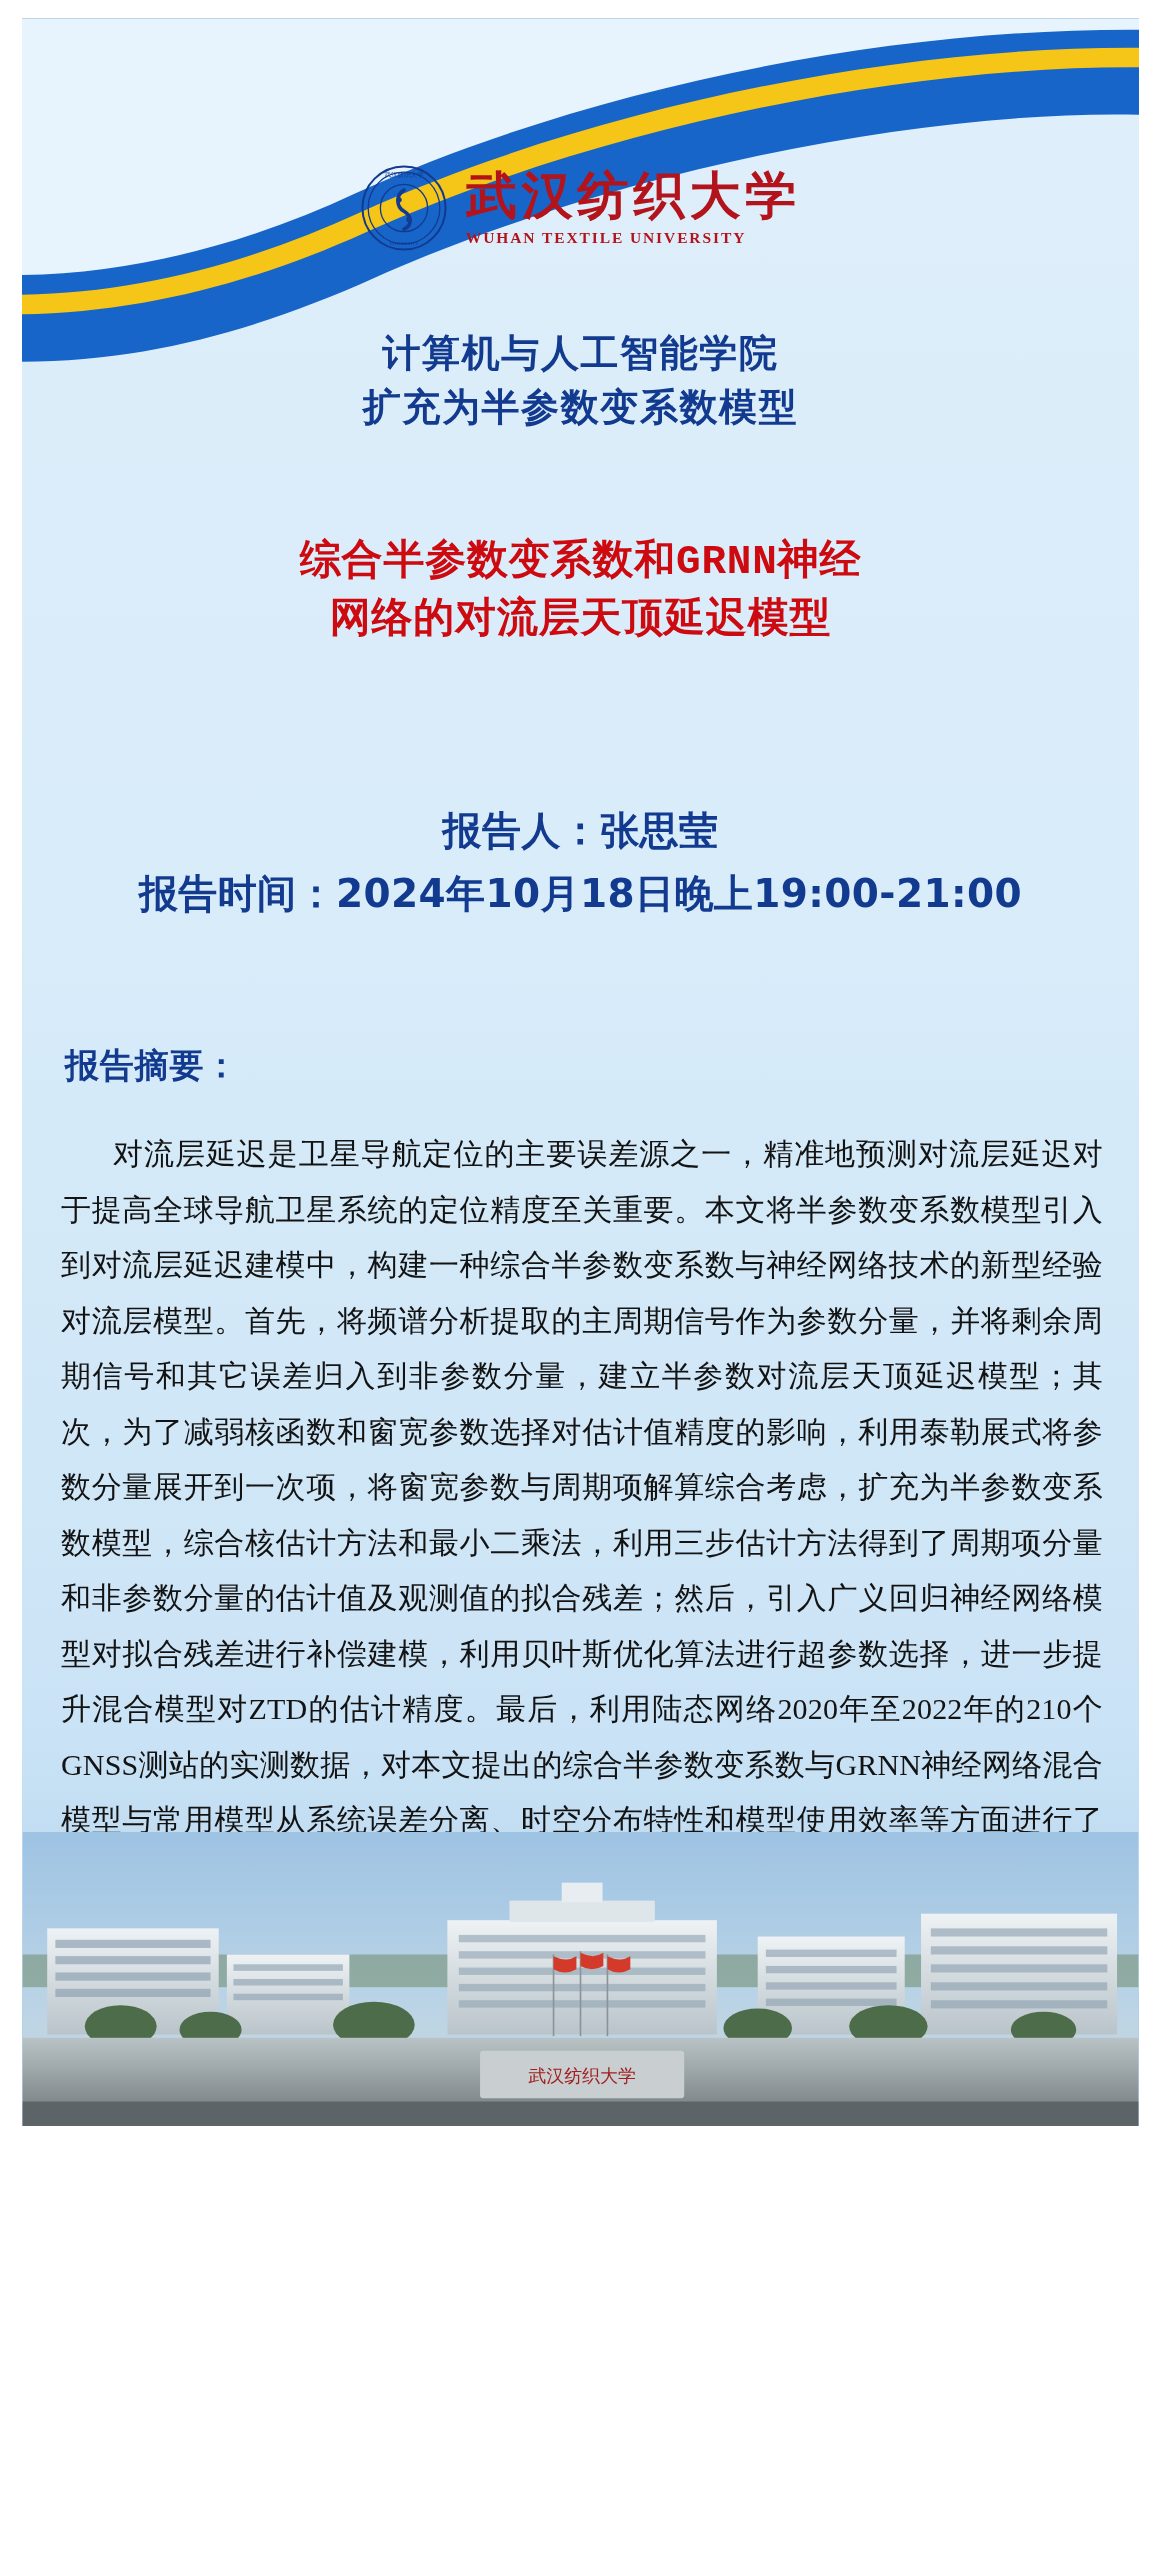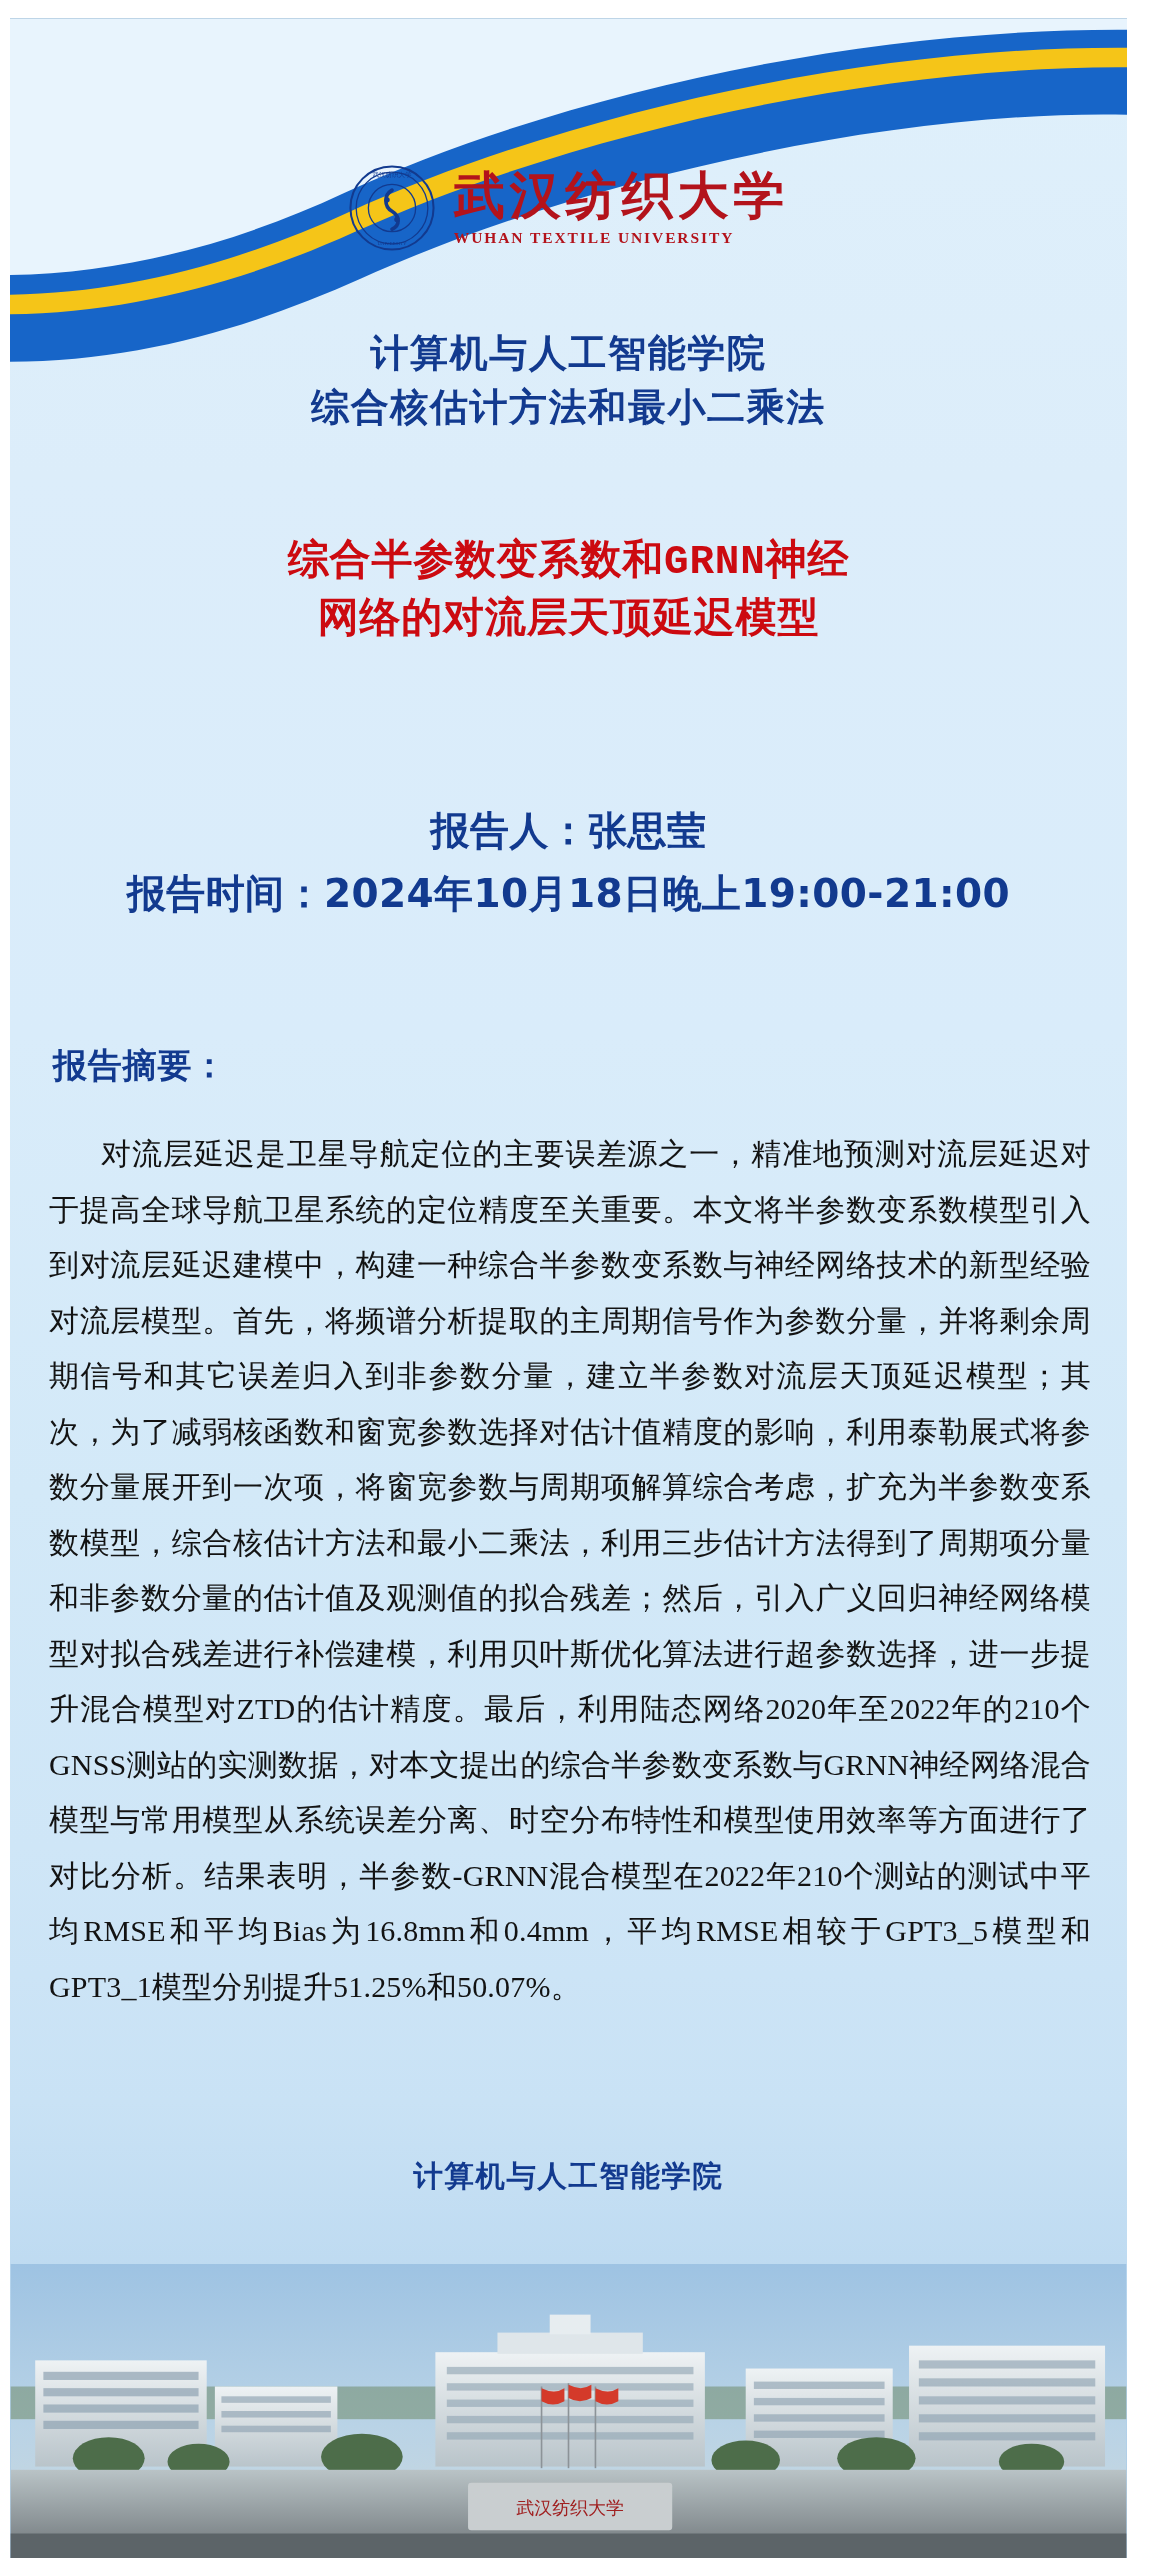--- a/index.html
+++ b/index.html
@@ -13,24 +13,24 @@
   .poster {
     position: relative;
     width: 1153px;
     height: 2576px;
     overflow: hidden;
     background: #ffffff;
   }
   
   .frame {
     position: absolute;
-    left: 10px;
+    left: 22px;
     top: 18px;
     width: 1117px;
-    height: 2540px;
+    height: 2108px;
     overflow: hidden;
     background: linear-gradient(180deg,
         #dff0fb 0%,
         #dcedfa 18%,
         #d9ecfa 40%,
         #d3e9f8 58%,
         #cfe6f7 72%,
         #c9e2f5 82%,
         #bcd9f0 90%,
         #a9cbe8 97%,
@@ -215,21 +215,21 @@
         <text x="54" y="100" text-anchor="middle" font-family="Liberation Serif, serif" font-size="6" fill="#123a8f">UNIVERSITY</text>
       </svg>
       <div class="logo-text">
         <div class="logo-cn">武汉纺织大学</div>
         <div class="logo-en">WUHAN TEXTILE UNIVERSITY</div>
       </div>
     </div>
 
     <div class="org-block">
       <div class="org-line">计算机与人工智能学院</div>
-      <div class="org-line">综合核估计方法和最小二乘法</div>
+      <div class="org-line">扩充为半参数变系数模型</div>
     </div>
 
     <div class="talk-title">
       <div class="talk-title-line">综合半参数变系数和GRNN神经</div>
       <div class="talk-title-line">网络的对流层天顶延迟模型</div>
     </div>
 
     <div class="speaker-block">
       <div class="speaker-line">报告人：张思莹</div>
       <div class="speaker-line">报告时间：2024年10月18日晚上19:00-21:00</div>

